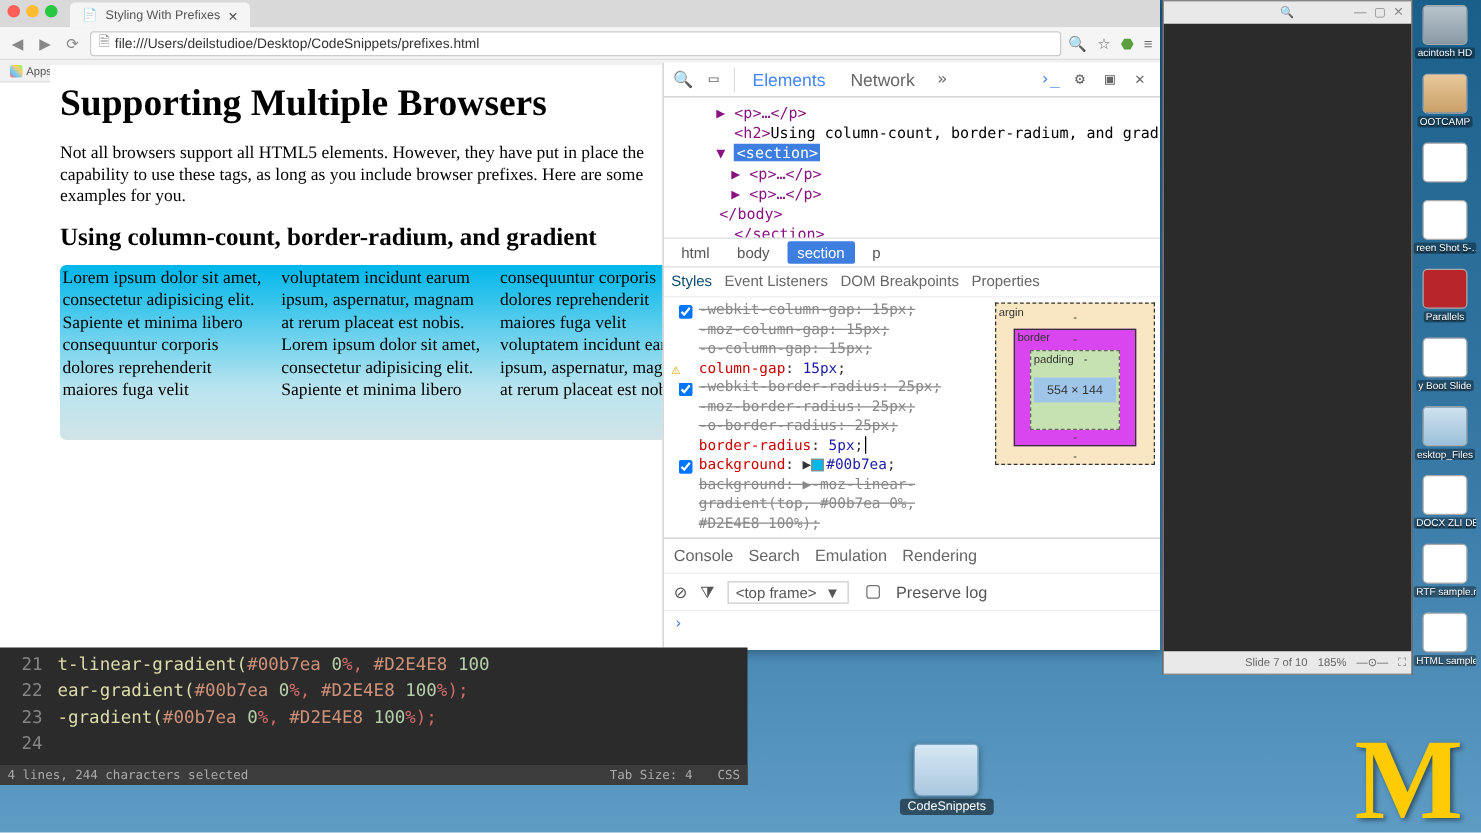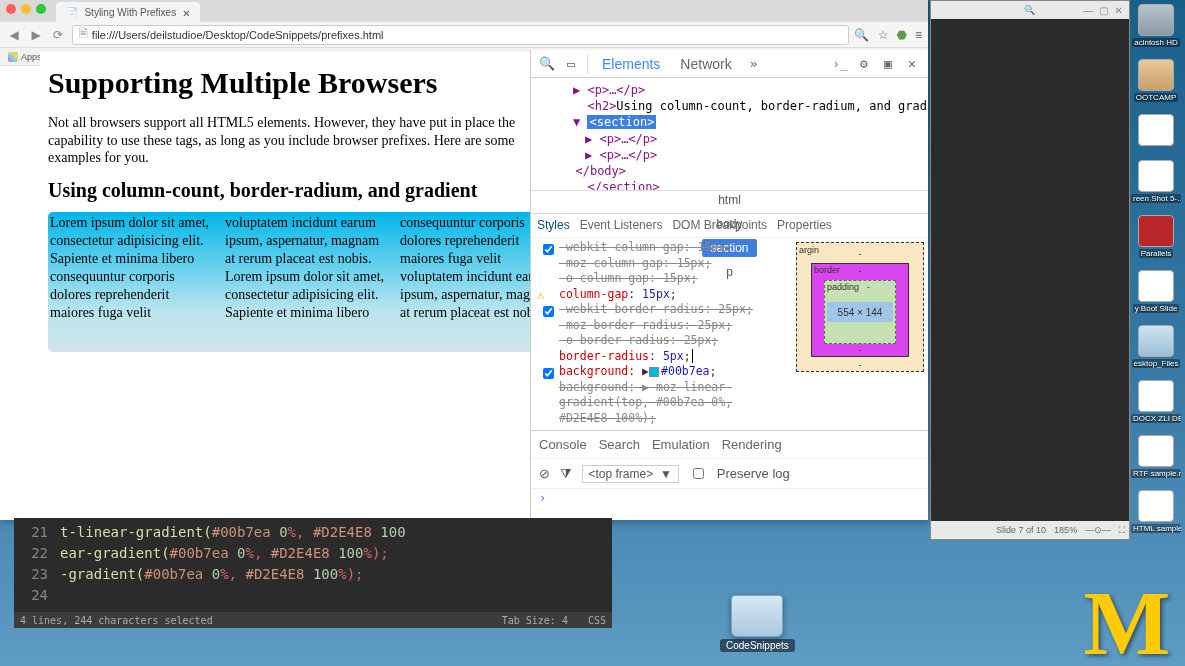--- a/index.html
+++ b/index.html
@@ -39,21 +39,21 @@
   .dt-top .tabbtn { font-family:Arial; font-size:14px; color:#666; padding:4px 6px; }
   .dt-top .tabbtn.active { color:#4285f4; }
   .dt-top .spacer { flex:1; }
   .domtree { padding:4px 8px; color:#881280; line-height:1.35; font-size:12px; height:112px; overflow:hidden; }
   .domtree .ln { white-space:nowrap; }
   .domtree .ln.ind1 { padding-left:22px; }
   .domtree .ln.ind2 { padding-left:34px; }
   .domtree .ln.ind3 { padding-left:46px; }
   .domtree .txt { color:#000; }
   .domtree .hl { background:#3e7ee0; color:#fff; padding:0 2px; }
-  .crumbs { border-top:1px solid #ddd; border-bottom:1px solid #ddd; height:24px; display:flex; align-items:center; padding:0 6px; font-family:Arial; font-size:12px; color:#555; gap:6px;flex-direction:column; }
+  .crumbs { border-top:1px solid #ddd; border-bottom:1px solid #ddd; height:24px; display:flex; align-items:center; padding:0 6px; font-family:Arial; font-size:12px; color:#555; gap:6px; }
   .crumbs span { padding:2px 8px; }
   .crumbs .sel { background:#3e7ee0; color:#fff; border-radius:2px; }
   .subtabs { height:24px; display:flex; gap:10px; font-family:Arial; font-size:12px; padding:4px 6px; border-bottom:1px solid #eee; color:#666; }
   .subtabs .on { color:#0c4a6e; }
   .stylespane { position:relative; height:192px; }
   .styleslist { padding:2px 6px 4px 28px; font-size:11.5px; line-height:1.35; color:#333; width:252px; overflow:hidden; }
   .styleslist .row { position:relative; white-space:nowrap; }
   .styleslist .cb { position:absolute; left:-20px; top:1px; width:11px; height:11px; }
   .styleslist .warn { position:absolute; left:-22px; top:0; color:#e6a100; font-size:12px; }
   .prop { color:#c80000; }
@@ -65,21 +65,21 @@
   .bm-margin { position:absolute; inset:0; background:#f9e6c3; border:1px dashed #333; }
   .bm-border { position:absolute; left:14px; top:20px; right:14px; bottom:14px; background:#d946ef; border:1px solid #333; }
   .bm-pad { position:absolute; left:12px; top:16px; right:12px; bottom:12px; background:#c7e2b2; border:1px dashed #666; display:flex; align-items:center; justify-content:center; }
   .bm-content { background:#9fc5e8; width:66px; height:20px; display:flex; align-items:center; justify-content:center; font-size:10px; color:#333; }
   .bm-lbl { position:absolute; font-size:9px; color:#333; }
   .dt-bot { border-top:1px solid #ccc; height:28px; display:flex; align-items:center; gap:12px; padding:0 8px; font-family:Arial; font-size:13px; color:#666; }
   .dt-bot2 { height:30px; display:flex; align-items:center; gap:10px; padding:0 8px; font-family:Arial; font-size:13px; color:#555; border-top:1px solid #eee; }
   .framebox { border:1px solid #ccc; padding:1px 6px; font-size:12px; }
   .prompt { height:20px; padding:2px 8px; color:#3e7ee0; font-size:12px; border-top:1px solid #eee; }
   
-  .editor { position:absolute; left:14px; top:518px; width:598px; height:110px; background:#2b2b2b; color:#ccc; font-family:Menlo,Consolas,monospace; font-size:14px; }
+  .editor { position:absolute; left:0; top:518px; width:598px; height:110px; background:#2b2b2b; color:#ccc; font-family:Menlo,Consolas,monospace; font-size:14px; }
   .editor .gut { position:absolute; left:0; top:0; width:40px; height:92px; color:#858585; text-align:right; padding:4px 6px 0 0; line-height:1.5; }
   .editor .code { position:absolute; left:46px; top:4px; line-height:1.5; }
   .editor .code .c-fn { color:#dcdcaa; }
   .editor .code .c-hex { color:#ce9178; }
   .editor .code .c-num { color:#b5cea8; }
   .editor .code .c-pct { color:#d16969; }
   .editor .status { position:absolute; left:0; bottom:0; height:16px; width:100%; background:#3c3c3c; font-size:10px; color:#aaa; display:flex; align-items:center; justify-content:space-between; padding:0 6px; }
   
   .preview { position:absolute; left:930px; top:0; width:200px; height:540px; background:#2b2b2b; border:1px solid #888; }
   .preview .pvtop { height:18px; background:#e9e9e9; display:flex; align-items:center; justify-content:flex-end; padding:0 6px; gap:6px; font-size:10px; color:#888; position:relative;}

